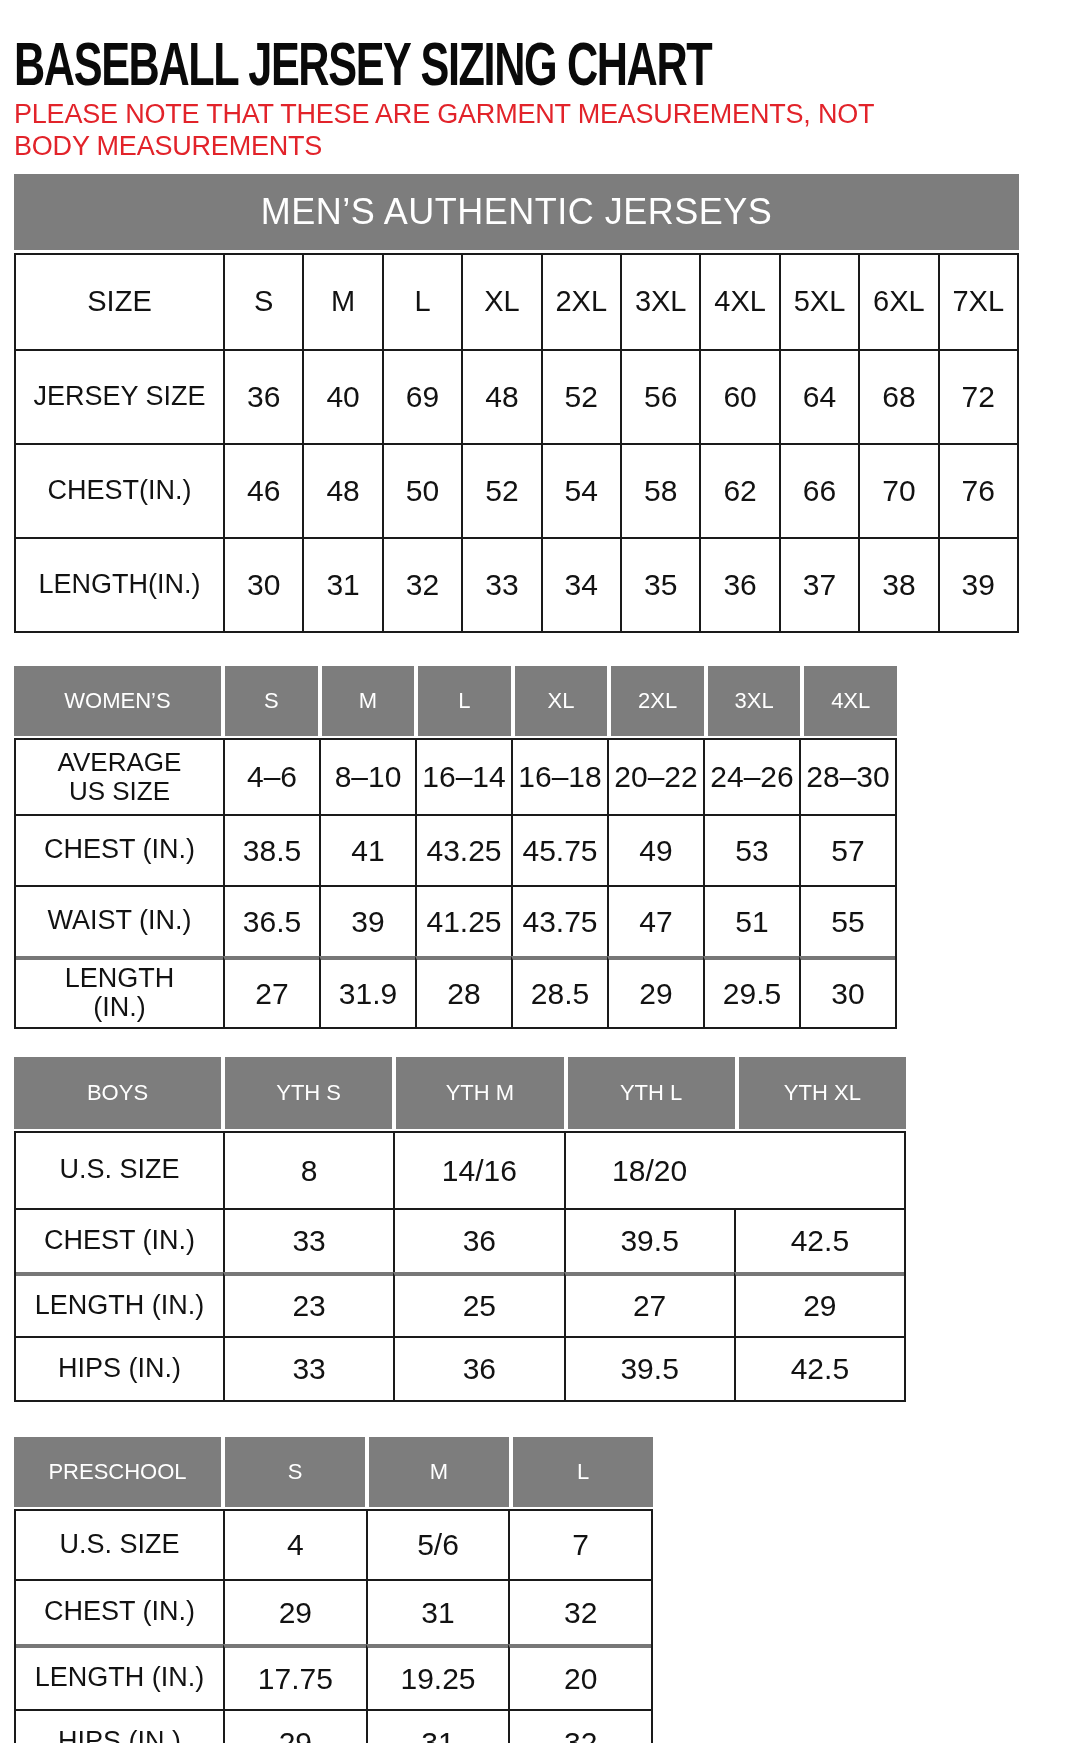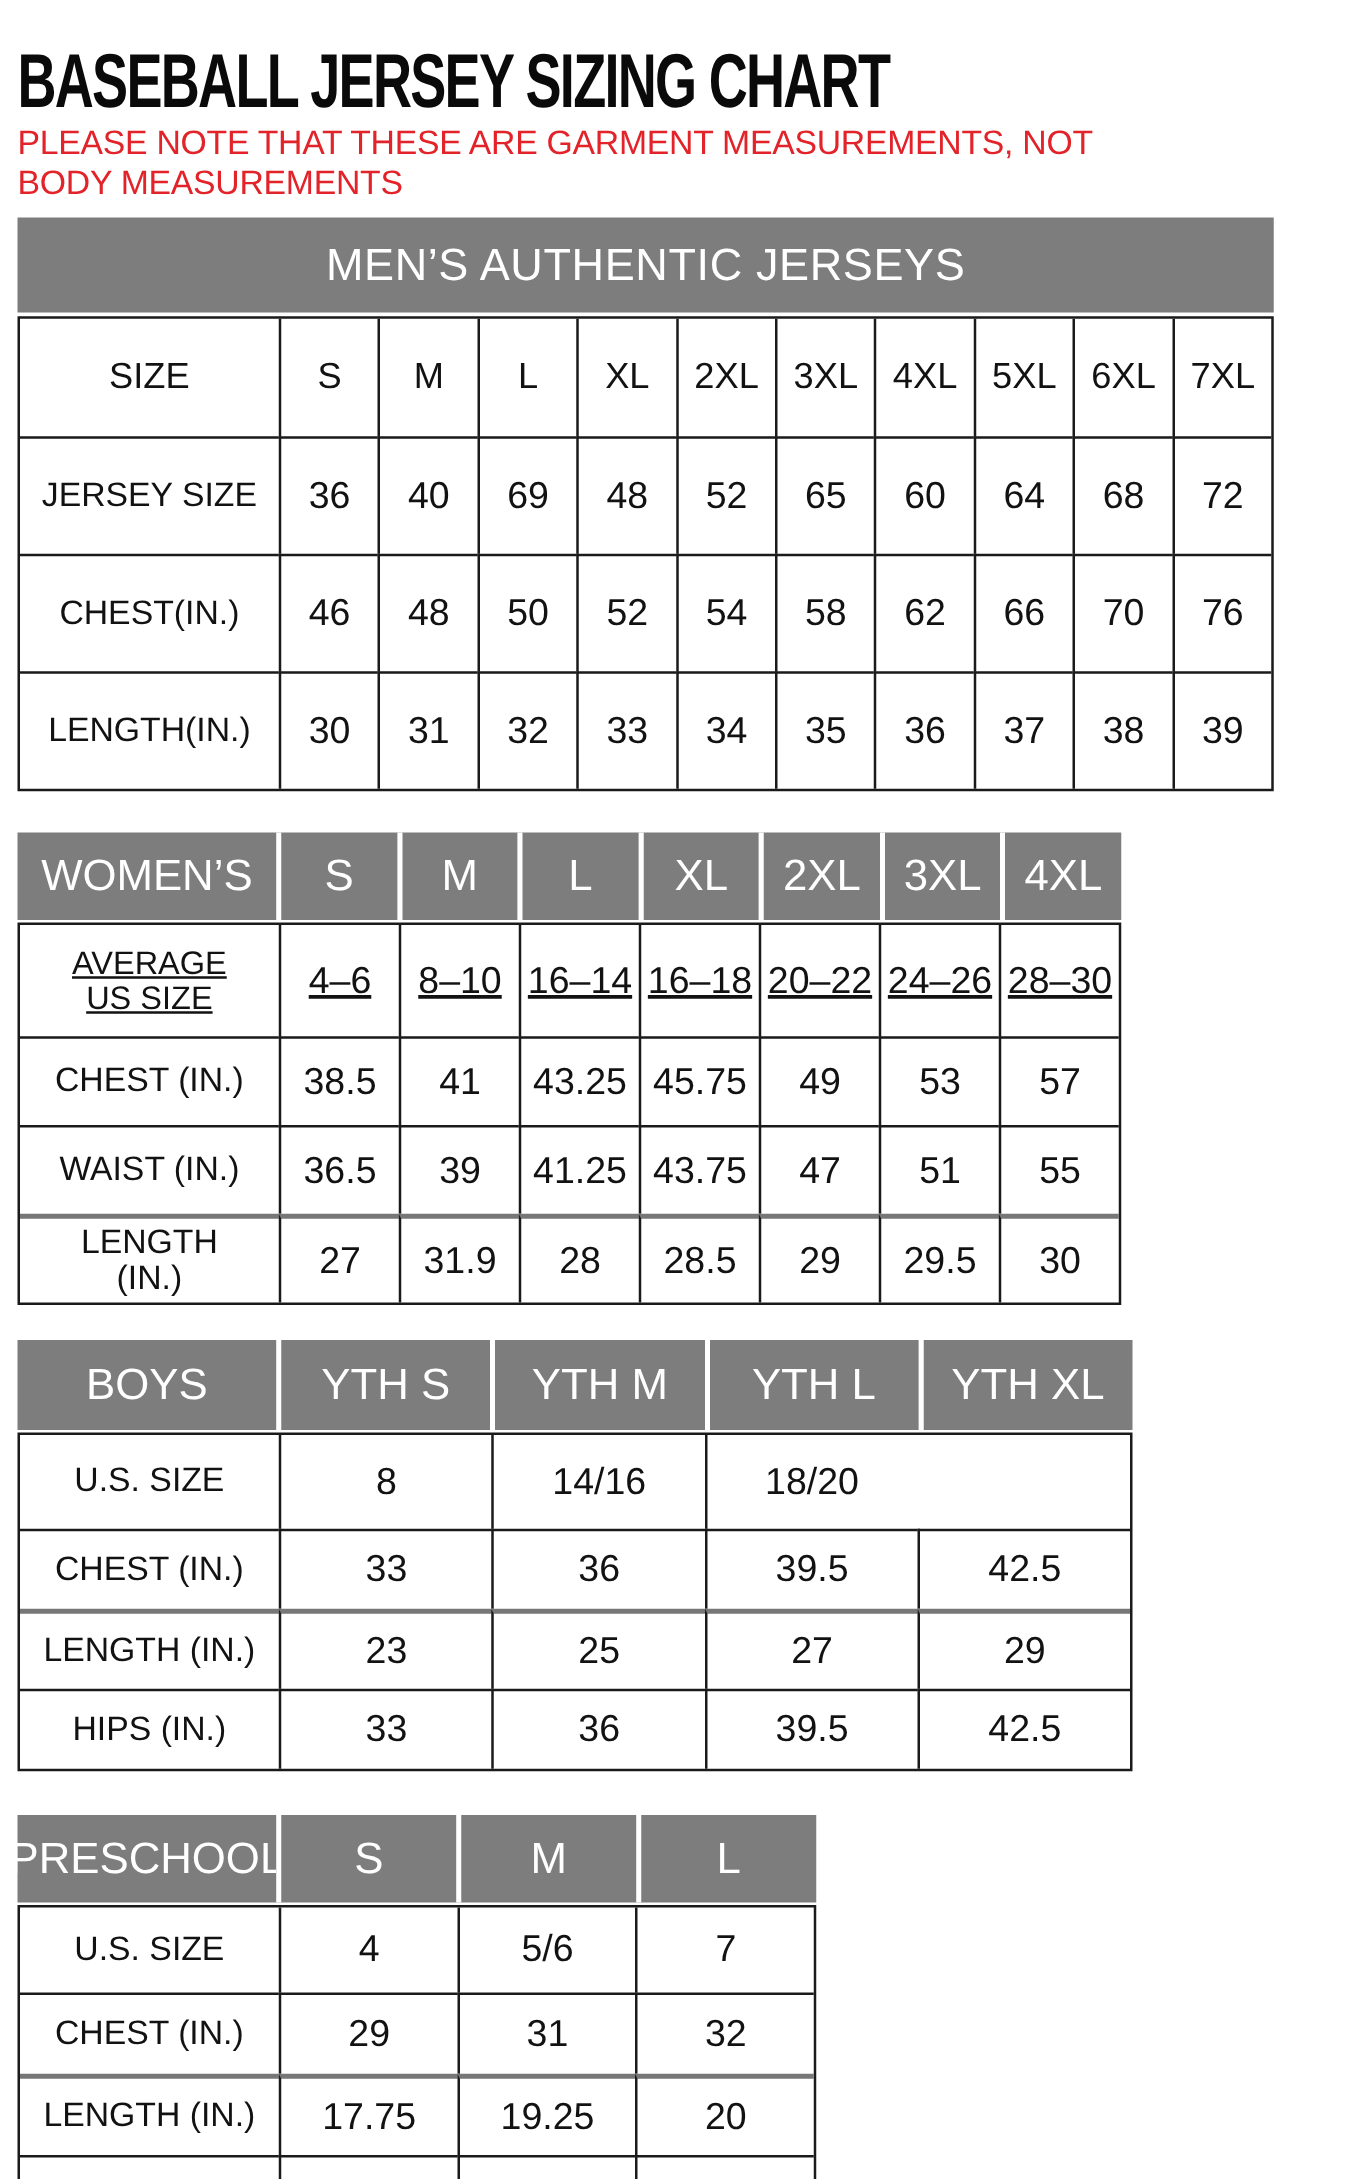--- a/index.html
+++ b/index.html
@@ -35,21 +35,21 @@
   .banner{
     height:76px;background:var(--gray);color:#fff;
     display:flex;align-items:center;justify-content:center;
     font-size:36px;letter-spacing:0.5px;margin-bottom:3px;
   }
 
   .hrow{display:grid;margin-bottom:2px;}
   .hcell{
     background:var(--gray);color:#fff;
     display:flex;align-items:center;justify-content:center;
-    font-size:35px;text-align:left;
+    font-size:22px;text-align:left;
   }
   .hcell + .hcell{border-left:4px solid #fff;}
 
   .grid{border:2px solid var(--line);}
   .grow{display:grid;}
   .gcell{
     display:flex;align-items:center;justify-content:center;
     font-size:30px;text-align:center;line-height:1.1;
     border-left:2px solid var(--line);
     border-top:2px solid var(--line);
@@ -64,21 +64,21 @@
   
   .tbl-mens{width:1005px;margin-top:11px;margin-bottom:33px;}
   .tbl-mens .grow{grid-template-columns:207px repeat(10,1fr);height:94px;}
 
   
   .tbl-womens{width:883px;margin-bottom:28px;}
   .tbl-womens .hrow,
   .tbl-womens .grow{grid-template-columns:207px repeat(7,1fr);}
   .tbl-womens .hrow{height:70px;}
   .tbl-womens .grow{height:71px;}
-  .tbl-womens .grow:first-child{height:89px;text-decoration:underline;}
+  .tbl-womens .grow:first-child{height:74px;}
   .tbl-womens .grow:first-child .rowlabel{font-size:26px;max-width:100%;}
   .tbl-womens .rowlabel{padding:0 22px;}
 
   
   .tbl-boys{width:892px;margin-bottom:35px;}
   .tbl-boys .hrow,
   .tbl-boys .grow{grid-template-columns:207px repeat(4,1fr);}
   .tbl-boys .hrow{height:72px;}
   .tbl-boys .grow{height:64px;}
   .tbl-boys .grow:first-child{height:75px;}
@@ -123,21 +123,21 @@
           <div class="gcell">6XL</div>
           <div class="gcell">7XL</div>
         </div>
         <div class="grow">
           <div class="gcell rowlabel">JERSEY SIZE</div>
           <div class="gcell">36</div>
           <div class="gcell">40</div>
           <div class="gcell">69</div>
           <div class="gcell">48</div>
           <div class="gcell">52</div>
-          <div class="gcell">65</div>
+          <div class="gcell">56</div>
           <div class="gcell">60</div>
           <div class="gcell">64</div>
           <div class="gcell">68</div>
           <div class="gcell">72</div>
         </div>
         <div class="grow">
           <div class="gcell rowlabel">CHEST(IN.)</div>
           <div class="gcell">46</div>
           <div class="gcell">48</div>
           <div class="gcell">50</div>

